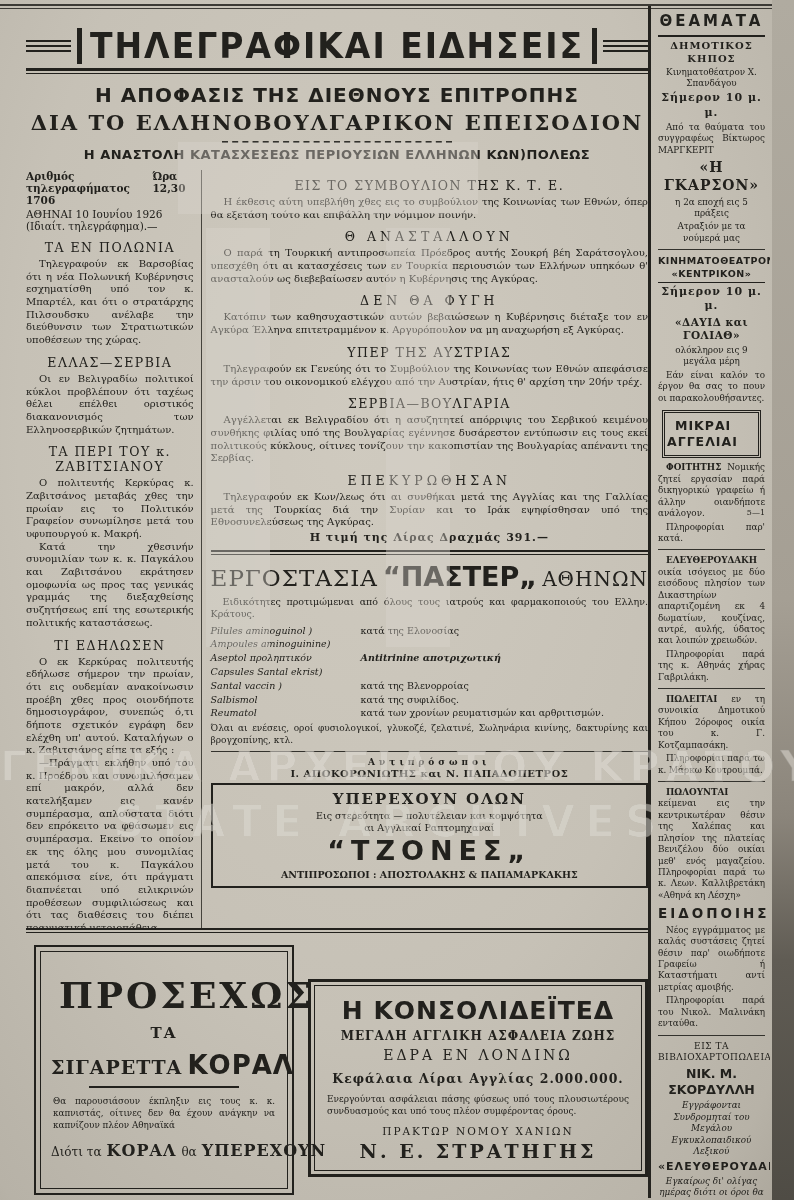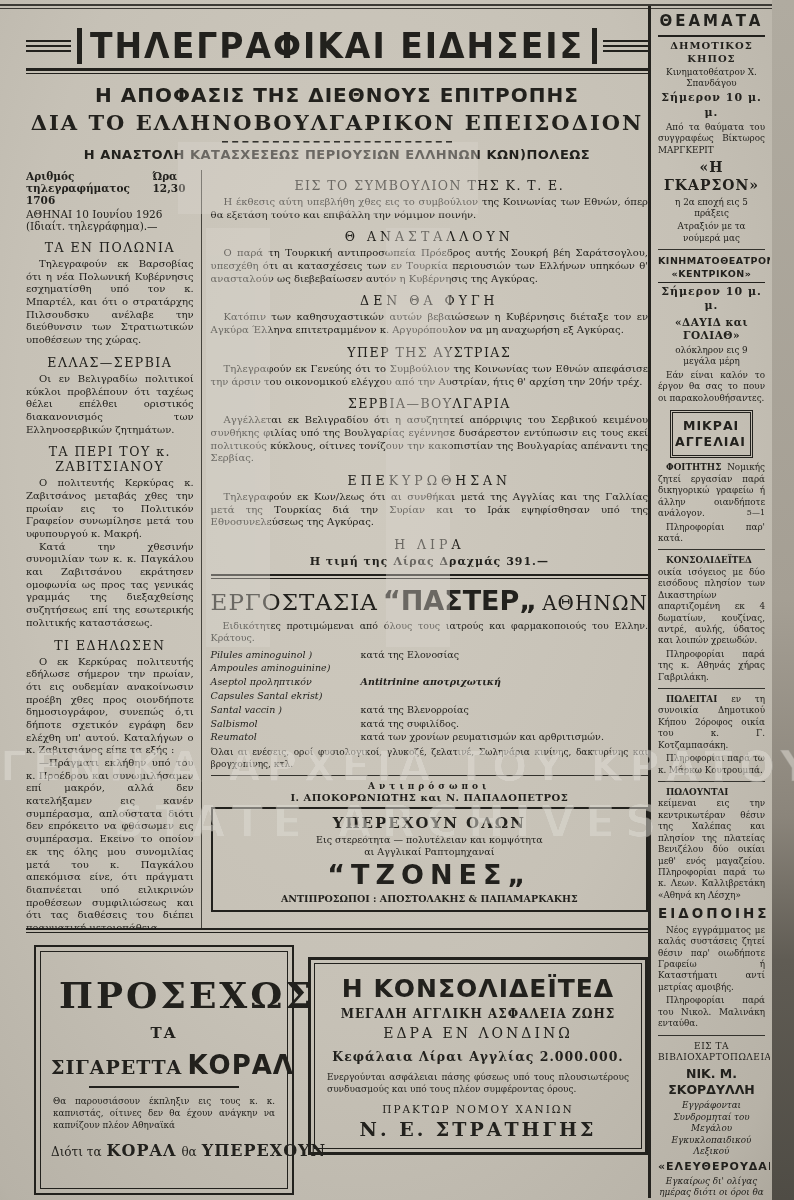--- a/index.html
+++ b/index.html
@@ -79,42 +79,42 @@
   .k1{font-size:36px;font-weight:bold;letter-spacing:3px;margin:8px;}
   .k2{font-size:15px;font-weight:bold;letter-spacing:2px;margin:8px 0 0;}
   .k3{margin:8px 0 0;white-space:nowrap;}
   .k3a{font-size:19px;font-weight:bold;letter-spacing:1px;}
   .k3b{font-size:26px;font-weight:bold;font-family:"DejaVu Sans",sans-serif;letter-spacing:1px;}
   .k-under{width:150px;margin:6px auto 8px;border-top:2px solid #22211d;}
   .kbody{font-size:8.8px;line-height:1.35;text-align:justify;margin:0 2px;}
   .ktag{margin-top:9px;white-space:nowrap;}
   .ktag .s{font-size:12px;}
   .ktag .bsp{font-size:16px;font-weight:bold;letter-spacing:1px;}
-  .cons{flex:1;margin-top:18px;border:3px solid #22211d;padding:3px;}
+  .cons{flex:1;margin-top:40px;border:3px solid #22211d;padding:3px;}
   .cons-in{border:1px solid #22211d;padding:10px 8px 8px;text-align:center;}
   .c1{font-size:25px;font-weight:bold;font-family:"DejaVu Sans",sans-serif;letter-spacing:1px;margin:0;}
   .c2{font-size:12px;font-weight:bold;letter-spacing:1px;margin:4px 0 0;}
   .c3{font-size:14px;letter-spacing:3px;margin:4px 0 0;}
   .c4{font-size:12.5px;font-weight:bold;letter-spacing:1px;margin:8px 0 0;}
   .c5{font-size:9px;line-height:1.35;margin:7px 4px 0;text-align:justify;}
   .c6{font-size:10.5px;letter-spacing:2px;margin:8px 0 0;}
   .c7{font-size:19px;font-weight:bold;letter-spacing:3px;margin:3px 0 0;}
   
   .sb-title{font-family:"DejaVu Sans",sans-serif;font-weight:bold;font-size:15px;letter-spacing:3px;
     text-align:center;margin:0 0 2px;border-bottom:2px solid #22211d;padding-bottom:3px;}
   .sb p{margin:2px 0;text-align:justify;text-indent:8px;}
   .sidebar .c{text-align:center;text-indent:0;}
   .v-name{font-weight:bold;font-size:10px;letter-spacing:1px;margin-top:3px;}
   .v-sub{font-size:8.8px;}
   .v-time{font-weight:bold;font-size:11px;margin-top:3px;letter-spacing:1px;}
   .v-film{font-weight:bold;font-size:14px;letter-spacing:1px;margin-top:2px;}
   .v-film2{font-weight:bold;font-size:10.5px;letter-spacing:0.5px;margin-top:2px;}
   .v-name2{font-family:"DejaVu Sans",sans-serif;font-weight:bold;font-size:9.5px;letter-spacing:0.5px;
     border-bottom:1px solid #22211d;padding-bottom:2px;margin-top:2px;}
-  .mikrai{border:3px double #22211d;padding:3px 2px;margin:6px 12px 4px;}
+  .mikrai{border:3px double #22211d;padding:3px 2px;margin:6px 4px 4px;}
   .mikrai-t{font-family:"DejaVu Sans",sans-serif;font-weight:bold;font-size:12.5px;letter-spacing:1px;
     text-align:center;margin:0;}
   .lead{font-weight:bold;}
   .ref{float:right;font-size:8px;}
   .eido-t{font-size:13.5px;letter-spacing:3px;text-align:center;margin:4px 0 2px;font-family:"DejaVu Sans",sans-serif;}
   .bk1{font-size:9px;letter-spacing:0.5px;margin-top:2px;}
   .bk-name{font-weight:bold;font-size:12.5px;font-family:"DejaVu Sans",sans-serif;margin-top:1px;}
   .bk-brand{font-weight:bold;font-size:11px;font-family:"DejaVu Sans",sans-serif;letter-spacing:1px;margin-top:2px;}
   .bk-it{font-style:italic;}
   
@@ -188,21 +188,20 @@
 
         <h4 class="sec">ΥΠΕΡ ΤΗΣ ΑΥΣΤΡΙΑΣ</h4>
         <p class="para">Τηλεγραφούν εκ Γενεύης ότι το Συμβούλιον της Κοινωνίας των Εθνών απεφάσισε την άρσιν του οικονομικού ελέγχου από την Αυστρίαν, ήτις θ' αρχίση την 20ήν τρέχ.</p>
 
         <h4 class="sec">ΣΕΡΒΙΑ—ΒΟΥΛΓΑΡΙΑ</h4>
         <p class="para">Αγγέλλεται εκ Βελιγραδίου ότι η ασυζητητεί απόρριψις του Σερβικού κειμένου συνθήκης φιλίας υπό της Βουλγαρίας εγέννησε δυσάρεστον εντύπωσιν εις τους εκεί πολιτικούς κύκλους, οίτινες τονίζουν την κακοπιστίαν της Βουλγαρίας απέναντι της Σερβίας.</p>
 
         <h4 class="sec wide">ΕΠΕΚΥΡΩΘΗΣΑΝ</h4>
         <p class="para">Τηλεγραφούν εκ Κων/λεως ότι αι συνθήκαι μετά της Αγγλίας και της Γαλλίας μετά της Τουρκίας διά την Συρίαν και το Ιράκ εψηφίσθησαν υπό της Εθνοσυνελεύσεως της Αγκύρας.</p>
 
-        <h4 class="sec wide">Η ΛΙΡΑ</h4>
         <p class="lira">Η τιμή της Λίρας Δραχμάς 391.—</p>
 
         <div class="drule"></div>
 
         <div>
           <div class="paster-title">
             <span class="pt1">ΕΡΓΟΣΤΑΣΙΑ</span>
             <span class="pt2">“ΠΑΣΤΕΡ„</span>
             <span class="pt3">ΑΘΗΝΩΝ</span>
           </div>
@@ -308,21 +307,21 @@
     </div>
 
     <p>
       <span class="lead">ΦΟΙΤΗΤΗΣ</span>
       <span>Νομικής ζητεί εργασίαν παρά δικηγορικώ γραφείω ή άλλην οιανδήποτε ανάλογον.</span>
       <span class="ref">5—1</span>
     </p>
     <p>Πληροφορίαι παρ' κατά.</p>
     <div class="srule"></div>
     <p>
-      <span class="lead">ΚΟΝΣΟΛΙΔΕΪΤΕΔ</span>
+      <span class="lead">ΕΛΕΥΘΕΡΟΥΔΑΚΗ</span>
       <span>οικία ισόγειος με δύο εισόδους πλησίον των Δικαστηρίων απαρτιζομένη εκ 4 δωματίων, κουζίνας, αντρέ, αυλής, ύδατος και λοιπών χρειωδών.</span>
     </p>
     <p>Πληροφορίαι παρά της κ. Αθηνάς χήρας Γαβριλάκη.</p>
     <div class="srule"></div>
     <p>
       <span class="lead">ΠΩΛΕΙΤΑΙ</span>
       <span>εν τη συνοικία Δημοτικού Κήπου 2όροφος οικία του κ. Γ. Κοτζαμπασάκη.</span>
     </p>
     <p>Πληροφορίαι παρά τω κ. Μάρκω Κουτρουμπά.</p>
     <div class="srule"></div>

